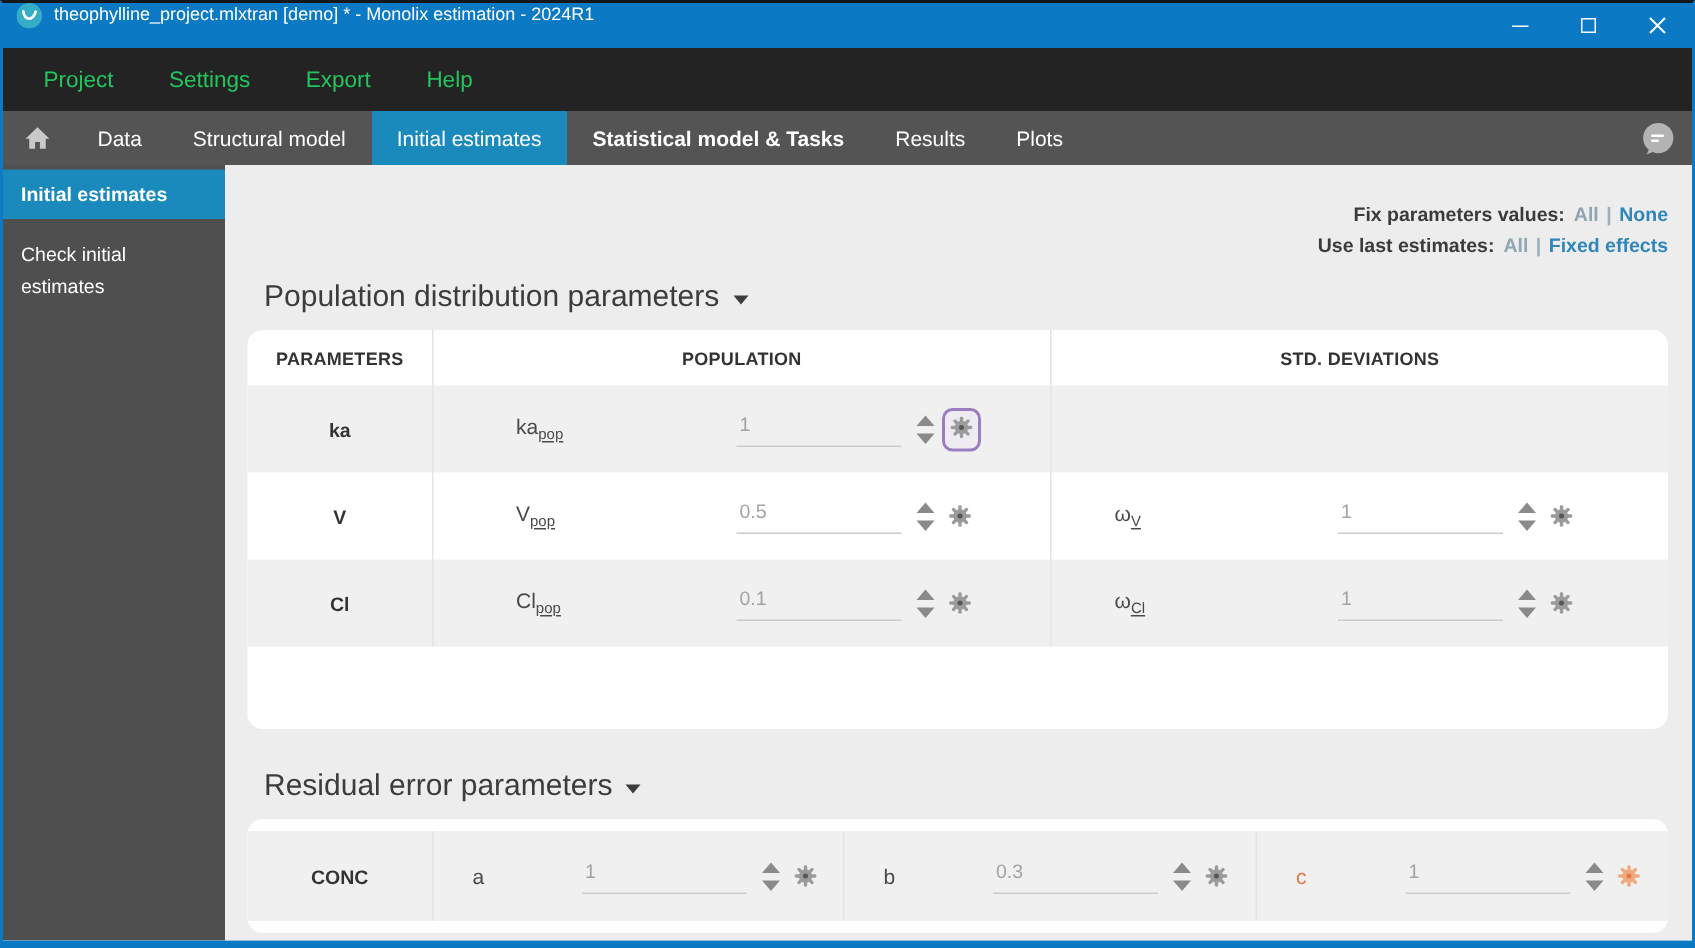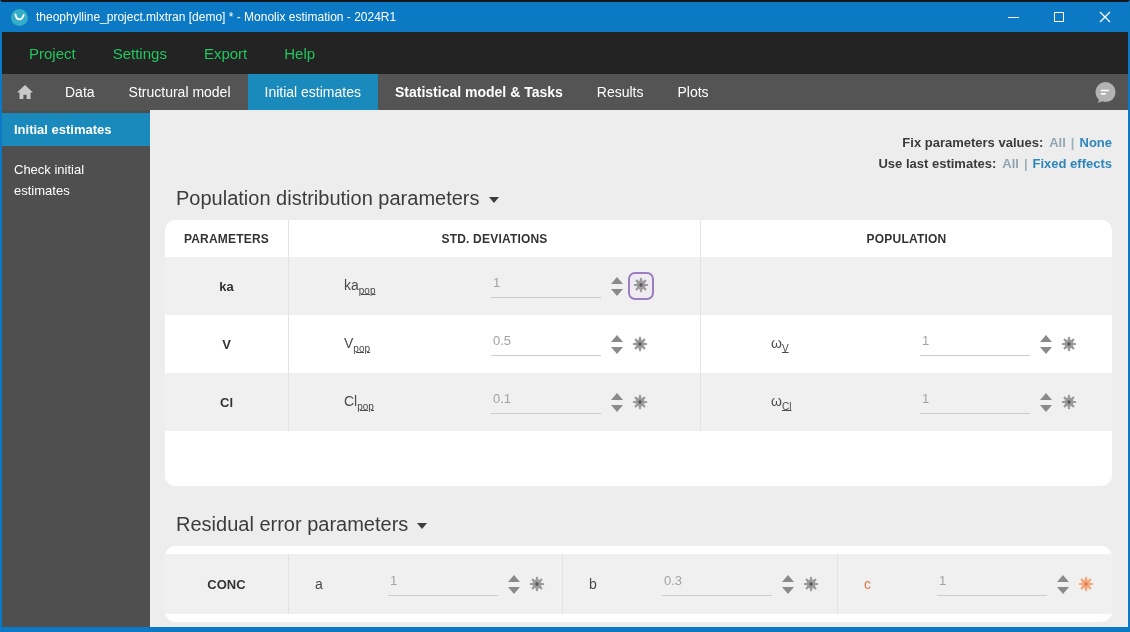--- a/index.html
+++ b/index.html
@@ -5,21 +5,21 @@
   * { margin:0; padding:0; box-sizing:border-box; }
   html,body { width:1130px; height:632px; font-family:"Liberation Sans", sans-serif; }
   .window{
     position:absolute; inset:0; width:1130px; height:632px;
     display:flex; flex-direction:column;
     border-left:2px solid #0b79c4; border-right:2px solid #0b79c4;
     border-bottom:5px solid #0b79c4; border-top:2px solid #14181c;
     background:#ededed; overflow:hidden;
   }
   
-  .titlebar{ height:30px; flex:0 0 30px; background:#0b79c4; display:flex; align-items:center; padding-left:9px; }
+  .titlebar{ height:30px; flex:0 0 30px; background:#0b79c4; display:flex; align-items:flex-start; padding-left:9px; }
   .app-logo{ width:17px; height:17px; flex:0 0 17px; }
   .title-text{ color:#fff; font-size:12px; margin-left:8px; white-space:nowrap; }
   .tb-spacer{ flex:1; }
   .winbtn{ width:46px; height:30px; display:flex; align-items:center; justify-content:center; }
   .min-glyph{ width:11px; height:1px; background:#fff; }
   .max-glyph{ width:10px; height:10px; border:1px solid #fff; }
   
   .menubar{ height:42px; flex:0 0 42px; background:#232323; display:flex; align-items:center; padding-left:27px; gap:37px; }
   .menu-item{ color:#22c55e; font-size:15px; cursor:default; }
   
@@ -51,21 +51,21 @@
   .card{ background:#fff; border-radius:10px; margin:8px 16px 0 15px; overflow:hidden; }
   .grid3{ display:grid; grid-template-columns:123px 412px 1fr; }
   .thead{ height:37px; }
   .thead > div{ display:flex; align-items:center; justify-content:center; font-size:12px; font-weight:bold; color:#333; letter-spacing:.2px; }
   .c-sep{ border-left:1px solid #e3e3e3; }
   .prow{ height:58px; }
   .prow > div{ display:flex; align-items:center; }
   .row-gray{ background:#f0f0f0; }
   .pname{ justify-content:center; font-size:13px; font-weight:bold; color:#333; }
   .plabel{ flex:0 0 147px; margin-left:55px; font-size:14px; color:#4a4a4a; }
-  .slabel{ flex:0 0 149px; margin-left:70px; font-size:14px; color:#4a4a4a; }
+  .slabel{ flex:0 0 149px; margin-left:42px; font-size:14px; color:#4a4a4a; }
   sub{ font-size:10px;text-decoration:underline; }
   .num-input{ flex:0 0 110px; width:110px; border:none; border-bottom:1px solid #ccc; background:transparent; color:#a3a3a3; font-size:13px; font-family:"Liberation Sans",sans-serif; padding:0 0 7px 2px; outline:none; }
   .spinner{ display:flex; flex-direction:column; gap:5px; margin-left:10px; }
   .spin-up{ width:0; height:0; border-left:6px solid transparent; border-right:6px solid transparent; border-bottom:7px solid #8a8a8a; }
   .spin-down{ width:0; height:0; border-left:6px solid transparent; border-right:6px solid transparent; border-top:7px solid #8a8a8a; }
   .gear{ width:16px; height:16px; margin-left:9px; color:#9b9b9b; --hub:#565656; flex:0 0 16px; }
   .gear.orange{ color:#f2aa7c; --hub:#e0764a; }
   .gear-ring{ margin-left:5px; border:2px solid #9b7ec0; border-radius:7px; padding:3px 3px 1px 3px; background:#eeecf2; }
   .gear-ring .gear{ margin-left:0; }
   .card-empty{ height:55px; }
@@ -165,22 +165,22 @@
       </div>
 
       <div class="sect-head first">
         <span>Population distribution parameters</span>
         <span class="caret"></span>
       </div>
 
       <div class="card">
         <div class="grid3 thead">
           <div>PARAMETERS</div>
+          <div class="c-sep">POPULATION</div>
           <div class="c-sep">STD. DEVIATIONS</div>
-          <div class="c-sep">POPULATION</div>
         </div>
 
         <div class="grid3 prow row-gray">
           <div class="pname">ka</div>
           <div class="c-sep">
             <span class="plabel"><span>ka</span><sub>pop</sub></span>
             <input class="num-input" type="text" value="1" style="">
             <span class="spinner">
                 <span class="spin-up"></span>
                 <span class="spin-down"></span>

